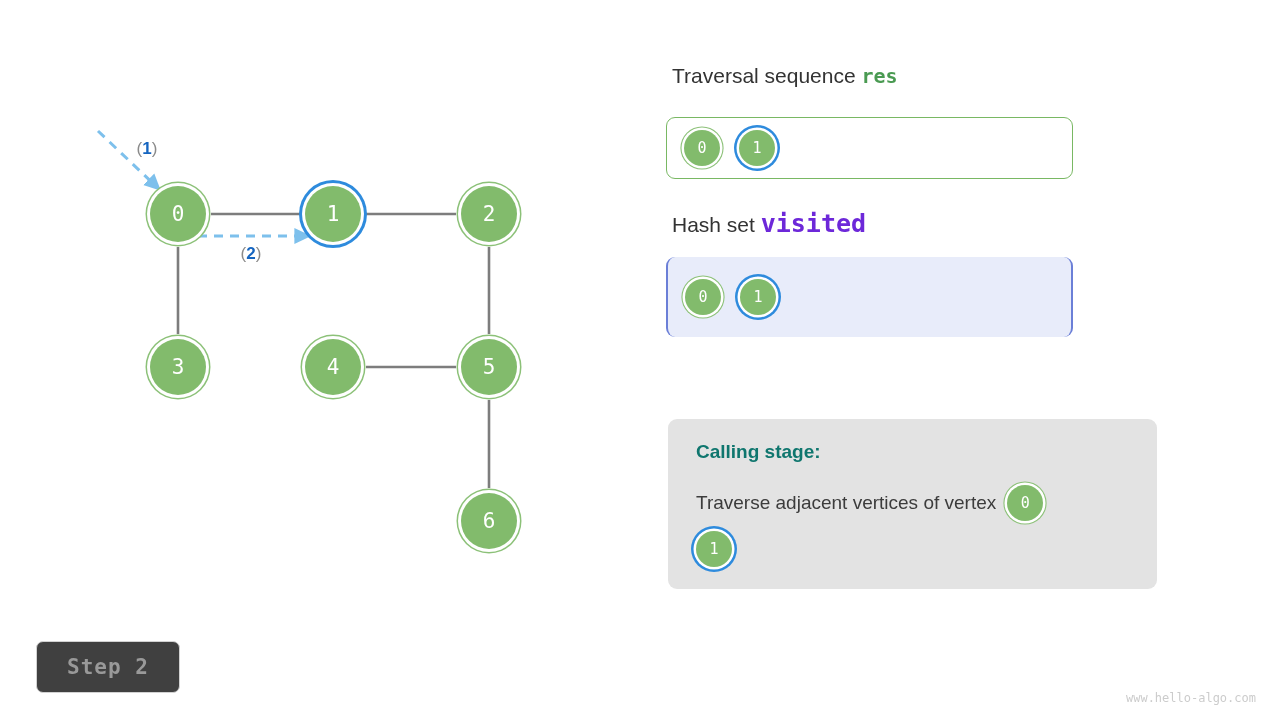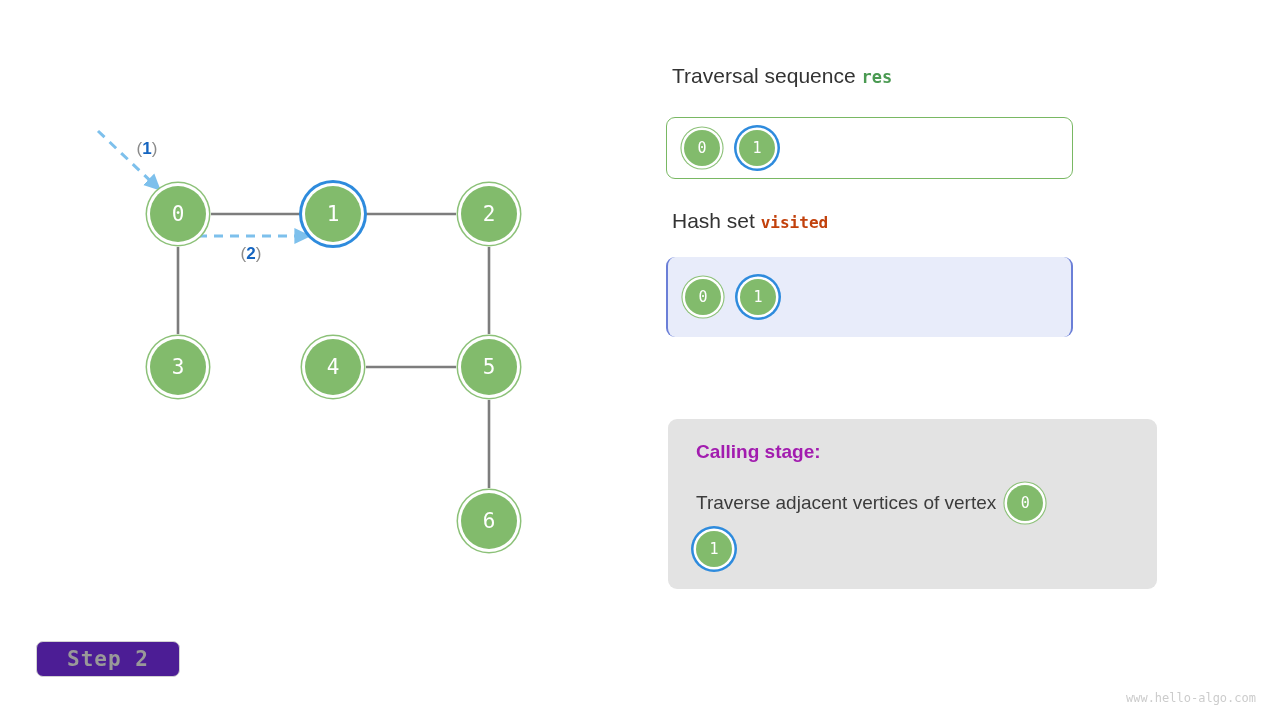--- a/index.html
+++ b/index.html
@@ -68,27 +68,27 @@
   .panel-heading {
     position: absolute;
     font-size: 21px;
     color: #333333;
     white-space: nowrap;
   }
   .panel-heading .code-res {
     font-family: "DejaVu Sans Mono", "Liberation Mono", monospace;
     font-weight: bold;
     color: #4a9a52;
-    font-size: 17px;
+    font-size: 20px;
   }
   .panel-heading .code-visited {
     font-family: "DejaVu Sans Mono", "Liberation Mono", monospace;
     font-weight: bold;
-    color: #c2410c;
-    font-size: 16px;
+    color: #6d28d9;
+    font-size: 25px;
   }
 
   .container-box {
     position: absolute;
     box-sizing: border-box;
     display: flex;
     align-items: center;
     padding-left: 17px;
     gap: 6px;
   }
@@ -131,41 +131,41 @@
     left: 2px; top: 419px;
     width: 489px; height: 170px;
     background: #e3e3e3;
     border-radius: 9px;
     box-sizing: border-box;
     padding: 22px 0 0 28px;
   }
   #stage-title {
     font-size: 19px;
     font-weight: bold;
-    color: #a21caf;
+    color: #0f766e;
     margin-bottom: 17px;
   }
   .stage-line {
     display: flex;
     align-items: center;
     font-size: 19px;
     color: #3c3c3c;
     height: 46px;
     white-space: nowrap;
   }
   .stage-line .stage-text { margin-right: 11px; }
 
   
   #step-badge {
     position: absolute;
     left: 36px; top: 641px;
-    width: 144px; height: 36px;
+    width: 144px; height: 52px;
     border: 1.4px solid #d2d2d2;
     border-radius: 7px;
-    background: #4c1d95;
+    background: #404040;
     display: flex;
     align-items: center;
     justify-content: center;
     font-family: "DejaVu Sans Mono", "Liberation Mono", monospace;
     font-weight: bold;
     font-size: 21px;
     color: #999999;
     letter-spacing: 1px;
     box-sizing: border-box;
   }

